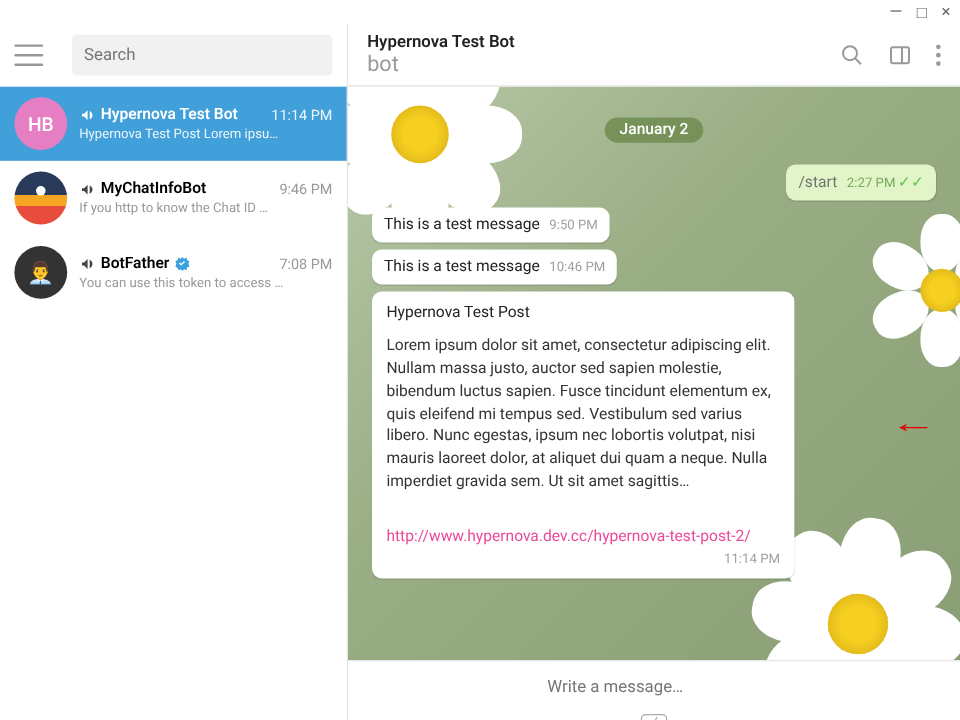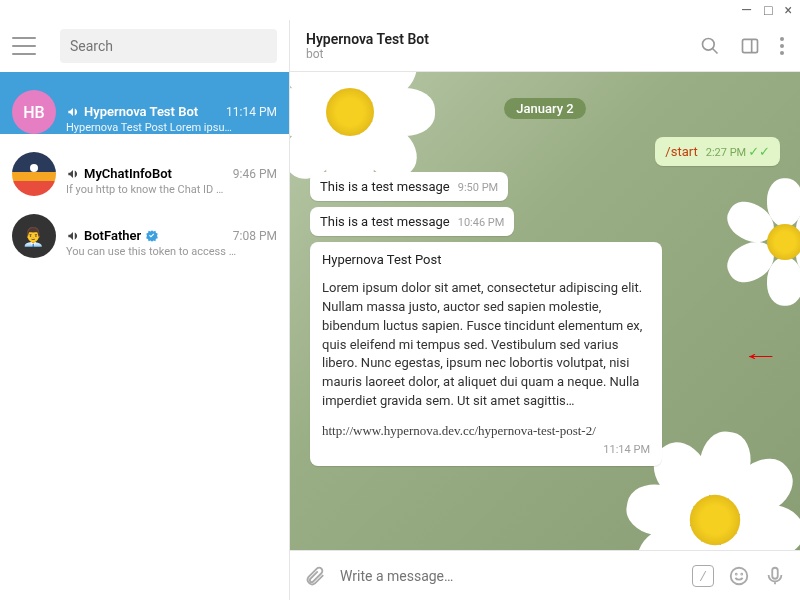--- a/index.html
+++ b/index.html
@@ -11,69 +11,69 @@
 .app { display: flex; height: 580px; }
 
 .sidebar { width: 290px; border-right: 1px solid #e5e5e5; display: flex; flex-direction: column; }
 .sidebar-header { height: 52px; display: flex; align-items: center; padding: 0 12px; gap: 24px; }
 .hamburger { width: 24px; height: 18px; display: flex; flex-direction: column; justify-content: space-between; cursor: pointer; }
 .hamburger div { height: 2px; background: #999; border-radius: 1px; }
 .search-box { flex: 1; background: #f1f1f1; border-radius: 4px; height: 34px; display: flex; align-items: center; padding: 0 10px; }
 .search-box input { border: none; background: transparent; outline: none; font-size: 14px; color: #666; width: 100%; }
 
 .chat-list { flex: 1; overflow-y: auto; }
-.chat-item { height: 62px; display: flex; align-items: flex-end; padding: 0 12px; gap: 10px; cursor: pointer; }
+.chat-item { height: 62px; display: flex; align-items: center; padding: 0 12px; gap: 10px; cursor: pointer; }
 .chat-item.active { background: #419fd9; color: #fff; }
 .chat-item.active .chat-time, .chat-item.active .chat-preview { color: rgba(255,255,255,0.9); }
 .avatar { width: 44px; height: 44px; border-radius: 50%; display: flex; align-items: center; justify-content: center; font-weight: 500; font-size: 16px; flex-shrink: 0; }
 .avatar.hb { background: #e57ec2; color: #fff; }
 .avatar.mc { background: linear-gradient(180deg, #2a3a5a 0%, #2a3a5a 45%, #f5a623 45%, #f5a623 65%, #e74c3c 65%); position: relative; }
 .avatar.mc::after { content: ""; position: absolute; top: 12px; left: 50%; transform: translateX(-50%); width: 8px; height: 8px; background: #fff; border-radius: 50%; }
 .avatar.bf { background: #333; font-size: 18px; }
 .chat-info { flex: 1; min-width: 0; }
 .chat-top { display: flex; justify-content: space-between; align-items: center; margin-bottom: 2px; }
 .chat-name { font-weight: 600; font-size: 13px; display: flex; align-items: center; gap: 4px; }
 .chat-name .chan-icon { width: 14px; height: 14px; }
 .chat-time { font-size: 12px; color: #999; }
 .chat-preview { font-size: 11px; color: #999; white-space: nowrap; overflow: hidden; text-overflow: ellipsis; }
 
 .main { flex: 1; display: flex; flex-direction: column; position: relative; }
 .main-header { height: 52px; display: flex; align-items: center; padding: 0 16px; border-bottom: 1px solid #e5e5e5; background: #fff; z-index: 2; }
 .main-title { flex: 1; }
 .main-title h2 { font-size: 14px; font-weight: 600; color: #222; }
-.main-title .sub { font-size: 12px; color: #999; }
+.main-title .sub { font-size: 18px; color: #999; }
 .main-actions { display: flex; gap: 20px; align-items: center; }
 .main-actions .icon { color: #999; cursor: pointer; }
 
 .chat-bg { flex: 1; background: linear-gradient(135deg, #b8c9a8 0%, #9aae85 40%, #8a9e75 100%); position: relative; overflow: hidden; }
 .flower { position: absolute; width: 140px; height: 140px; }
 .flower .center { position: absolute; width: 48px; height: 48px; background: radial-gradient(circle, #f5d020 40%, #d4a815 100%); border-radius: 50%; top: 50%; left: 50%; transform: translate(-50%,-50%); }
 .flower .petal { position: absolute; width: 48px; height: 65px; background: #fff; border-radius: 50% 50% 45% 45%; top: 50%; left: 50%; transform-origin: 50% 0%; }
 .flower1 { top: -30px; left: -10px; }
 .flower2 { top: 100px; right: -55px; transform: scale(0.75); }
 .flower3 { bottom: -40px; right: 15px; transform: scale(1.05); }
 
 .messages { position: absolute; inset: 0; padding: 14px 20px; display: flex; flex-direction: column; gap: 6px; z-index: 1; }
 .date-badge { align-self: center; background: rgba(110,140,80,0.85); color: #fff; font-size: 13px; font-weight: 500; padding: 3px 12px; border-radius: 12px; margin: 12px 0; }
 .msg { max-width: 360px; background: #fff; border-radius: 8px; padding: 7px 10px; box-shadow: 0 1px 1px rgba(0,0,0,0.1); position: relative; align-self: flex-start; font-size: 13px; color: #222; }
 .msg.out { align-self: flex-end; background: #e1f5c8; }
-.msg.out .msg-text { color: #c2410c; display: inline; }
+.msg.out .msg-text { color: #737373; display: inline; }
 .msg .time { font-size: 11px; color: #a0a0a0; margin-left: 8px; }
 .msg.out .time { color: #7aa85a; }
 .msg.out .checks { color: #5dc452; font-size: 13px; margin-left: 2px; }
 .msg.big { max-width: 352px; padding: 10px 12px; }
 .msg.big .title { font-weight: 400; margin-bottom: 12px; }
 .msg.big .body { line-height: 1.45; color: #333; }
-.msg.big .link { color: #404040; margin-top: 12px; word-break: break-all; font-family: Liberation Serif, serif; }
+.msg.big .link { color: #ec4899; margin-top: 28px; word-break: break-all; }
 .msg.big .time-br { text-align: right; font-size: 11px; color: #a0a0a0; margin-top: 4px; }
 .msg-row { display: flex; align-items: baseline; }
 
 .arrow { position: absolute; right: 28px; top: 320px; z-index: 3; color: #e50000; font-size: 22px; transform: scaleX(1.8); }
 
-.composer { height: 50px; background: #fff; border-top: 1px solid #e5e5e5; display: flex; align-items: center; padding: 0 14px; gap: 14px; }
+.composer { height: 50px; background: #fff; border-top: 1px solid #e5e5e5; display: flex; align-items: center; padding: 0 14px; gap: 14px; flex-direction: column; }
 .composer .icon { color: #aaa; cursor: pointer; }
 .composer input { flex: 1; border: none; outline: none; font-size: 14px; color: #666; }
 .cmd-icon { width: 22px; height: 22px; border: 1.5px solid #aaa; border-radius: 4px; display: flex; align-items: center; justify-content: center; font-size: 13px; color: #aaa; font-style: italic; }
 
 svg { display: block; }
 </style>
 </head>
 <body>
 
 <div class="titlebar">

